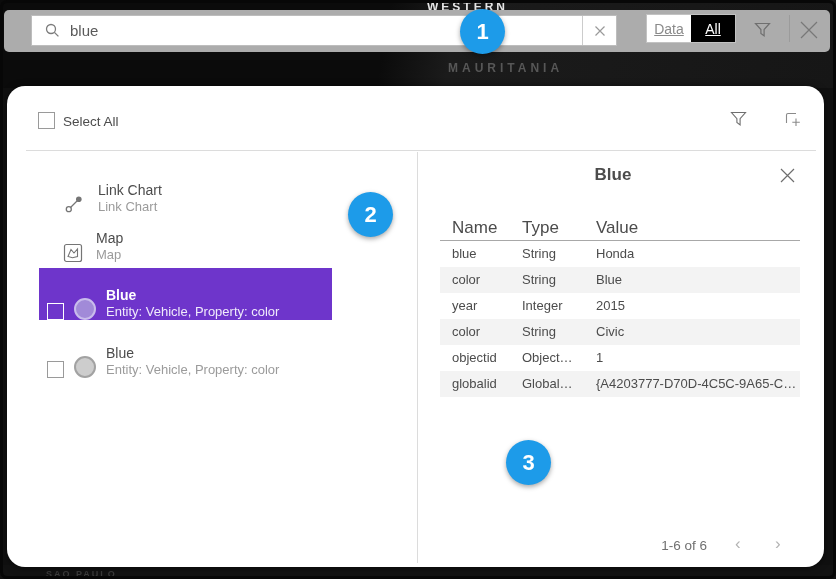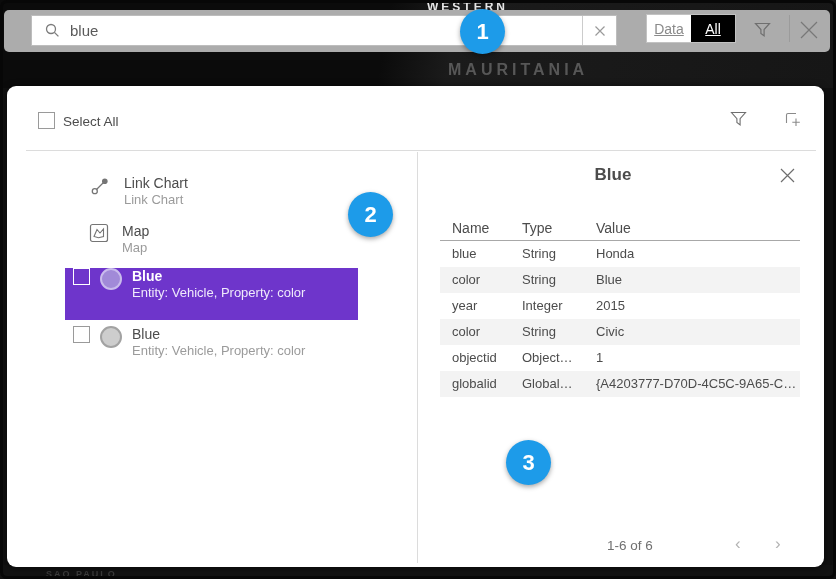--- a/index.html
+++ b/index.html
@@ -7,21 +7,21 @@
     width:836px;height:579px;position:relative;overflow:hidden;
     background:#101010;
     font-family:"Liberation Sans",sans-serif;
   }
   
   .map-top{position:absolute;top:0;left:0;width:836px;height:88px;
     background:linear-gradient(100deg,#0b0b0b 46%,#1b1b1b 54%,#161616 100%);}
   .map-bottom{position:absolute;left:0;bottom:0;width:836px;height:14px;background:#121212;}
   .maplbl{position:absolute;font-weight:bold;z-index:1;}
   .lbl-western{top:0;left:427px;font-size:12px;letter-spacing:3px;color:#e6e6e6;}
-  .lbl-mauritania{top:61px;left:448px;font-size:16px;letter-spacing:4px;color:#575757;}
+  .lbl-mauritania{top:61px;left:448px;font-size:12px;letter-spacing:4px;color:#575757;}
   .lbl-bottom{top:569px;left:46px;font-size:9px;letter-spacing:2px;color:#3b3b3b;}
 
   
   .search-strip{position:absolute;top:10px;left:4px;width:826px;height:42px;
     background:#acacac;border-radius:5px;z-index:2;}
   .search-box{position:absolute;left:27px;top:5px;width:586px;height:31px;
     background:#fff;border:1px solid #bdbdbd;box-sizing:border-box;
     display:flex;align-items:center;}
   .search-glyph{margin:0 10px 0 13px;display:flex;}
   .search-box input{border:none;outline:none;flex:1;font-size:15px;color:#5a5a5a;
@@ -32,31 +32,31 @@
     border:1px solid #c2c2c2;box-sizing:border-box;display:flex;}
   .toggle-opt{flex:1;display:flex;align-items:center;justify-content:center;
     font-size:14px;color:#8a8a8a;cursor:pointer;text-decoration:underline;}
   .toggle-opt.active{background:#000000;color:#fff;}
   .strip-funnel{position:absolute;left:750px;top:12px;color:#6f6f6f;cursor:pointer;display:flex;}
   .strip-divider{position:absolute;left:785px;top:5px;width:1px;height:27px;background:#9b9b9b;}
   .strip-close{position:absolute;left:794px;top:9px;color:#787878;cursor:pointer;display:flex;}
 
   
   .panel{position:absolute;left:7px;top:86px;width:817px;height:481px;background:#fff;
-    border-radius:9px;z-index:2;box-shadow:0 1px 7px rgba(0,0,0,.55);}
+    border-radius:18px;z-index:2;box-shadow:0 1px 7px rgba(0,0,0,.55);}
   .cb{width:17px;height:17px;border:1px solid #9a9a9a;box-sizing:border-box;background:transparent;}
   .select-all-cb{position:absolute;left:31px;top:26px;cursor:pointer;}
   .select-all-lb{position:absolute;left:56px;top:28px;font-size:13.5px;color:#4c4c4c;}
   .panel-funnel{position:absolute;left:723px;top:25px;color:#6f6f6f;cursor:pointer;display:flex;}
   .panel-add{position:absolute;left:776px;top:24px;color:#8a8a8a;cursor:pointer;display:flex;}
   .hdivider{position:absolute;left:19px;top:64px;width:790px;height:1px;background:#dcdcdc;}
   .vdivider{position:absolute;left:410px;top:66px;width:1px;height:411px;background:#dcdcdc;}
 
   
-  .result-row{position:absolute;left:58px;width:293px;display:flex;align-items:flex-start;
+  .result-row{position:absolute;left:32px;width:293px;display:flex;align-items:flex-end;
     box-sizing:border-box;cursor:pointer;}
   .row-app{padding-left:24px;gap:13px;height:40px;}
   .row-entity{padding-left:8px;gap:10px;height:52px;}
   .row-selected{background:#6e35cb;}
   .row-title{font-size:14px;color:#4c4c4c;line-height:17px;}
   .row-sub{font-size:13px;color:#9b9b9b;line-height:16px;}
   .row-selected .row-title{color:#fff;font-weight:bold;}
   .row-selected .row-sub{color:#efeafb;}
   .row-selected .cb{border-color:#ffffff;}
   .ent-circle{width:22px;height:22px;border-radius:50%;box-sizing:border-box;
@@ -64,25 +64,25 @@
   .row-selected .ent-circle{background:#a18ad8;border-color:#c9bcec;}
   .appicon{display:flex;flex:0 0 auto;}
   .r1{top:89px}.r2{top:137px}.r3{top:182px}.r4{top:240px}
 
   
   .detail-title{position:absolute;left:426px;top:79px;width:360px;text-align:center;
     font-size:17px;font-weight:bold;color:#4c4c4c;}
   .detail-close{position:absolute;left:772px;top:81px;color:#6e6e6e;cursor:pointer;display:flex;}
   .dtable{position:absolute;left:426px;top:130px;width:360px;font-size:13px;color:#4c4c4c;}
   .dgrid{display:grid;grid-template-columns:70px 74px 216px;}
-  .dhead{height:24px;line-height:24px;font-size:14px;border-bottom:1px solid #a8a8a8;}
+  .dhead{height:24px;line-height:24px;font-size:17px;border-bottom:1px solid #a8a8a8;}
   .dcell{padding-left:12px;height:26px;line-height:26px;white-space:nowrap;overflow:hidden;}
   .dhcell{padding-left:12px;}
   .drow-shaded{background:#f3f3f3;}
-  .pg-range{position:absolute;left:600px;top:452px;width:100px;text-align:left;
+  .pg-range{position:absolute;left:600px;top:452px;width:100px;text-align:right;
     font-size:13.5px;color:#707070;}
   .pg-btn{position:absolute;top:448px;font-size:17px;color:#b3b3b3;cursor:pointer;}
   .pg-prev{left:728px}.pg-next{left:768px}
 
   
   .callout{position:absolute;width:45px;height:45px;border-radius:50%;
     background:#1d9be9;color:#fff;font-weight:bold;font-size:22px;
     display:flex;align-items:center;justify-content:center;z-index:10;
     box-shadow:0 2px 5px rgba(0,0,0,.35);}
   .c1{left:460px;top:9px}.c2{left:348px;top:192px}.c3{left:506px;top:440px}

